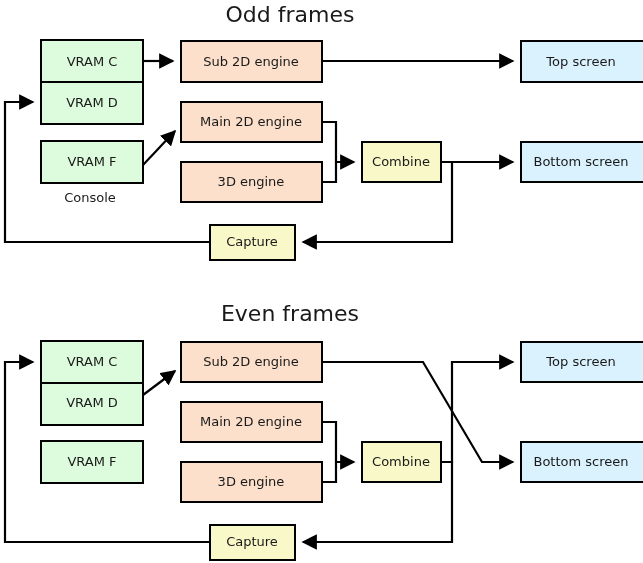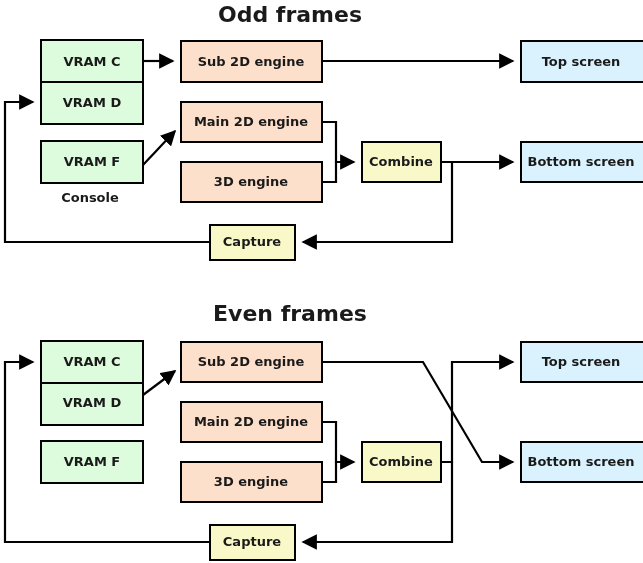--- a/index.html
+++ b/index.html
@@ -12,21 +12,20 @@
     height: 563px;
     position: relative;
     overflow: hidden;
     font-family: "DejaVu Sans", sans-serif;
   }
   #diagram-root {
     position: absolute;
     left: 0; top: 0;
     width: 641px;
     height: 563px;
-    font-weight: bold;
   }
   svg.diagram {
     position: absolute;
     left: 0; top: 0;
     width: 643px;
     height: 563px;
     display: block;
   }
   .node-rect {
     stroke: #000000;

